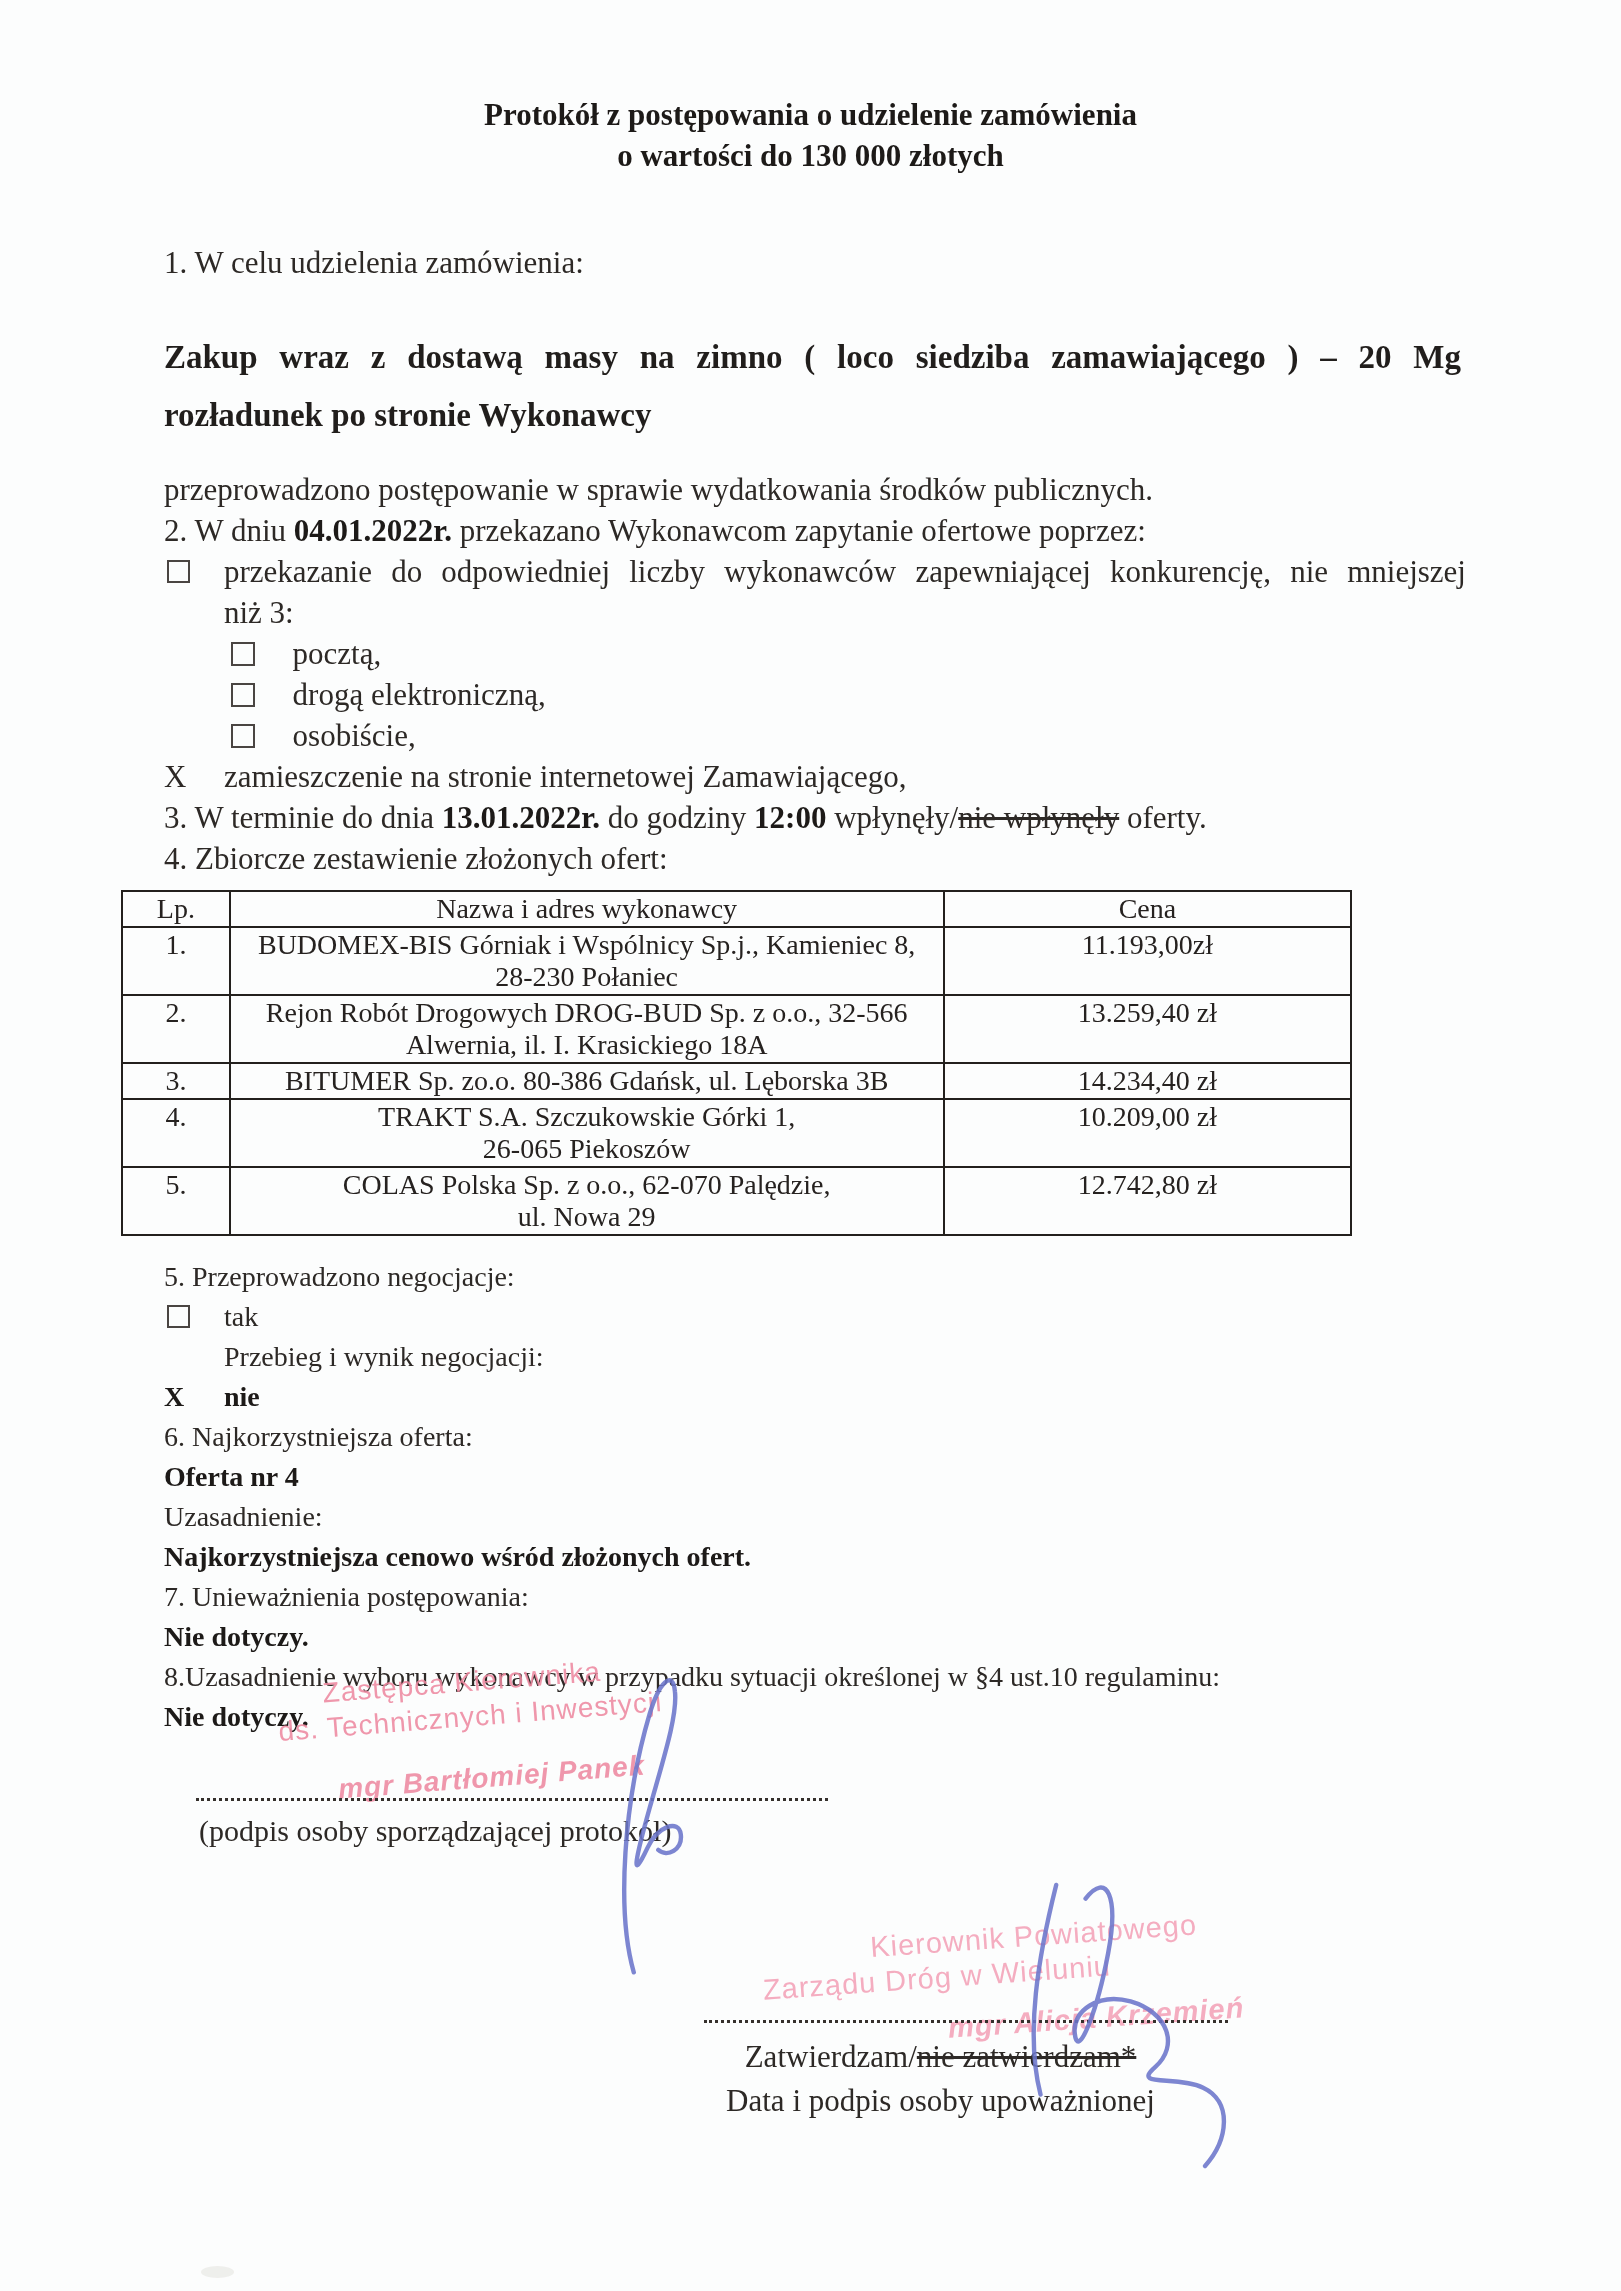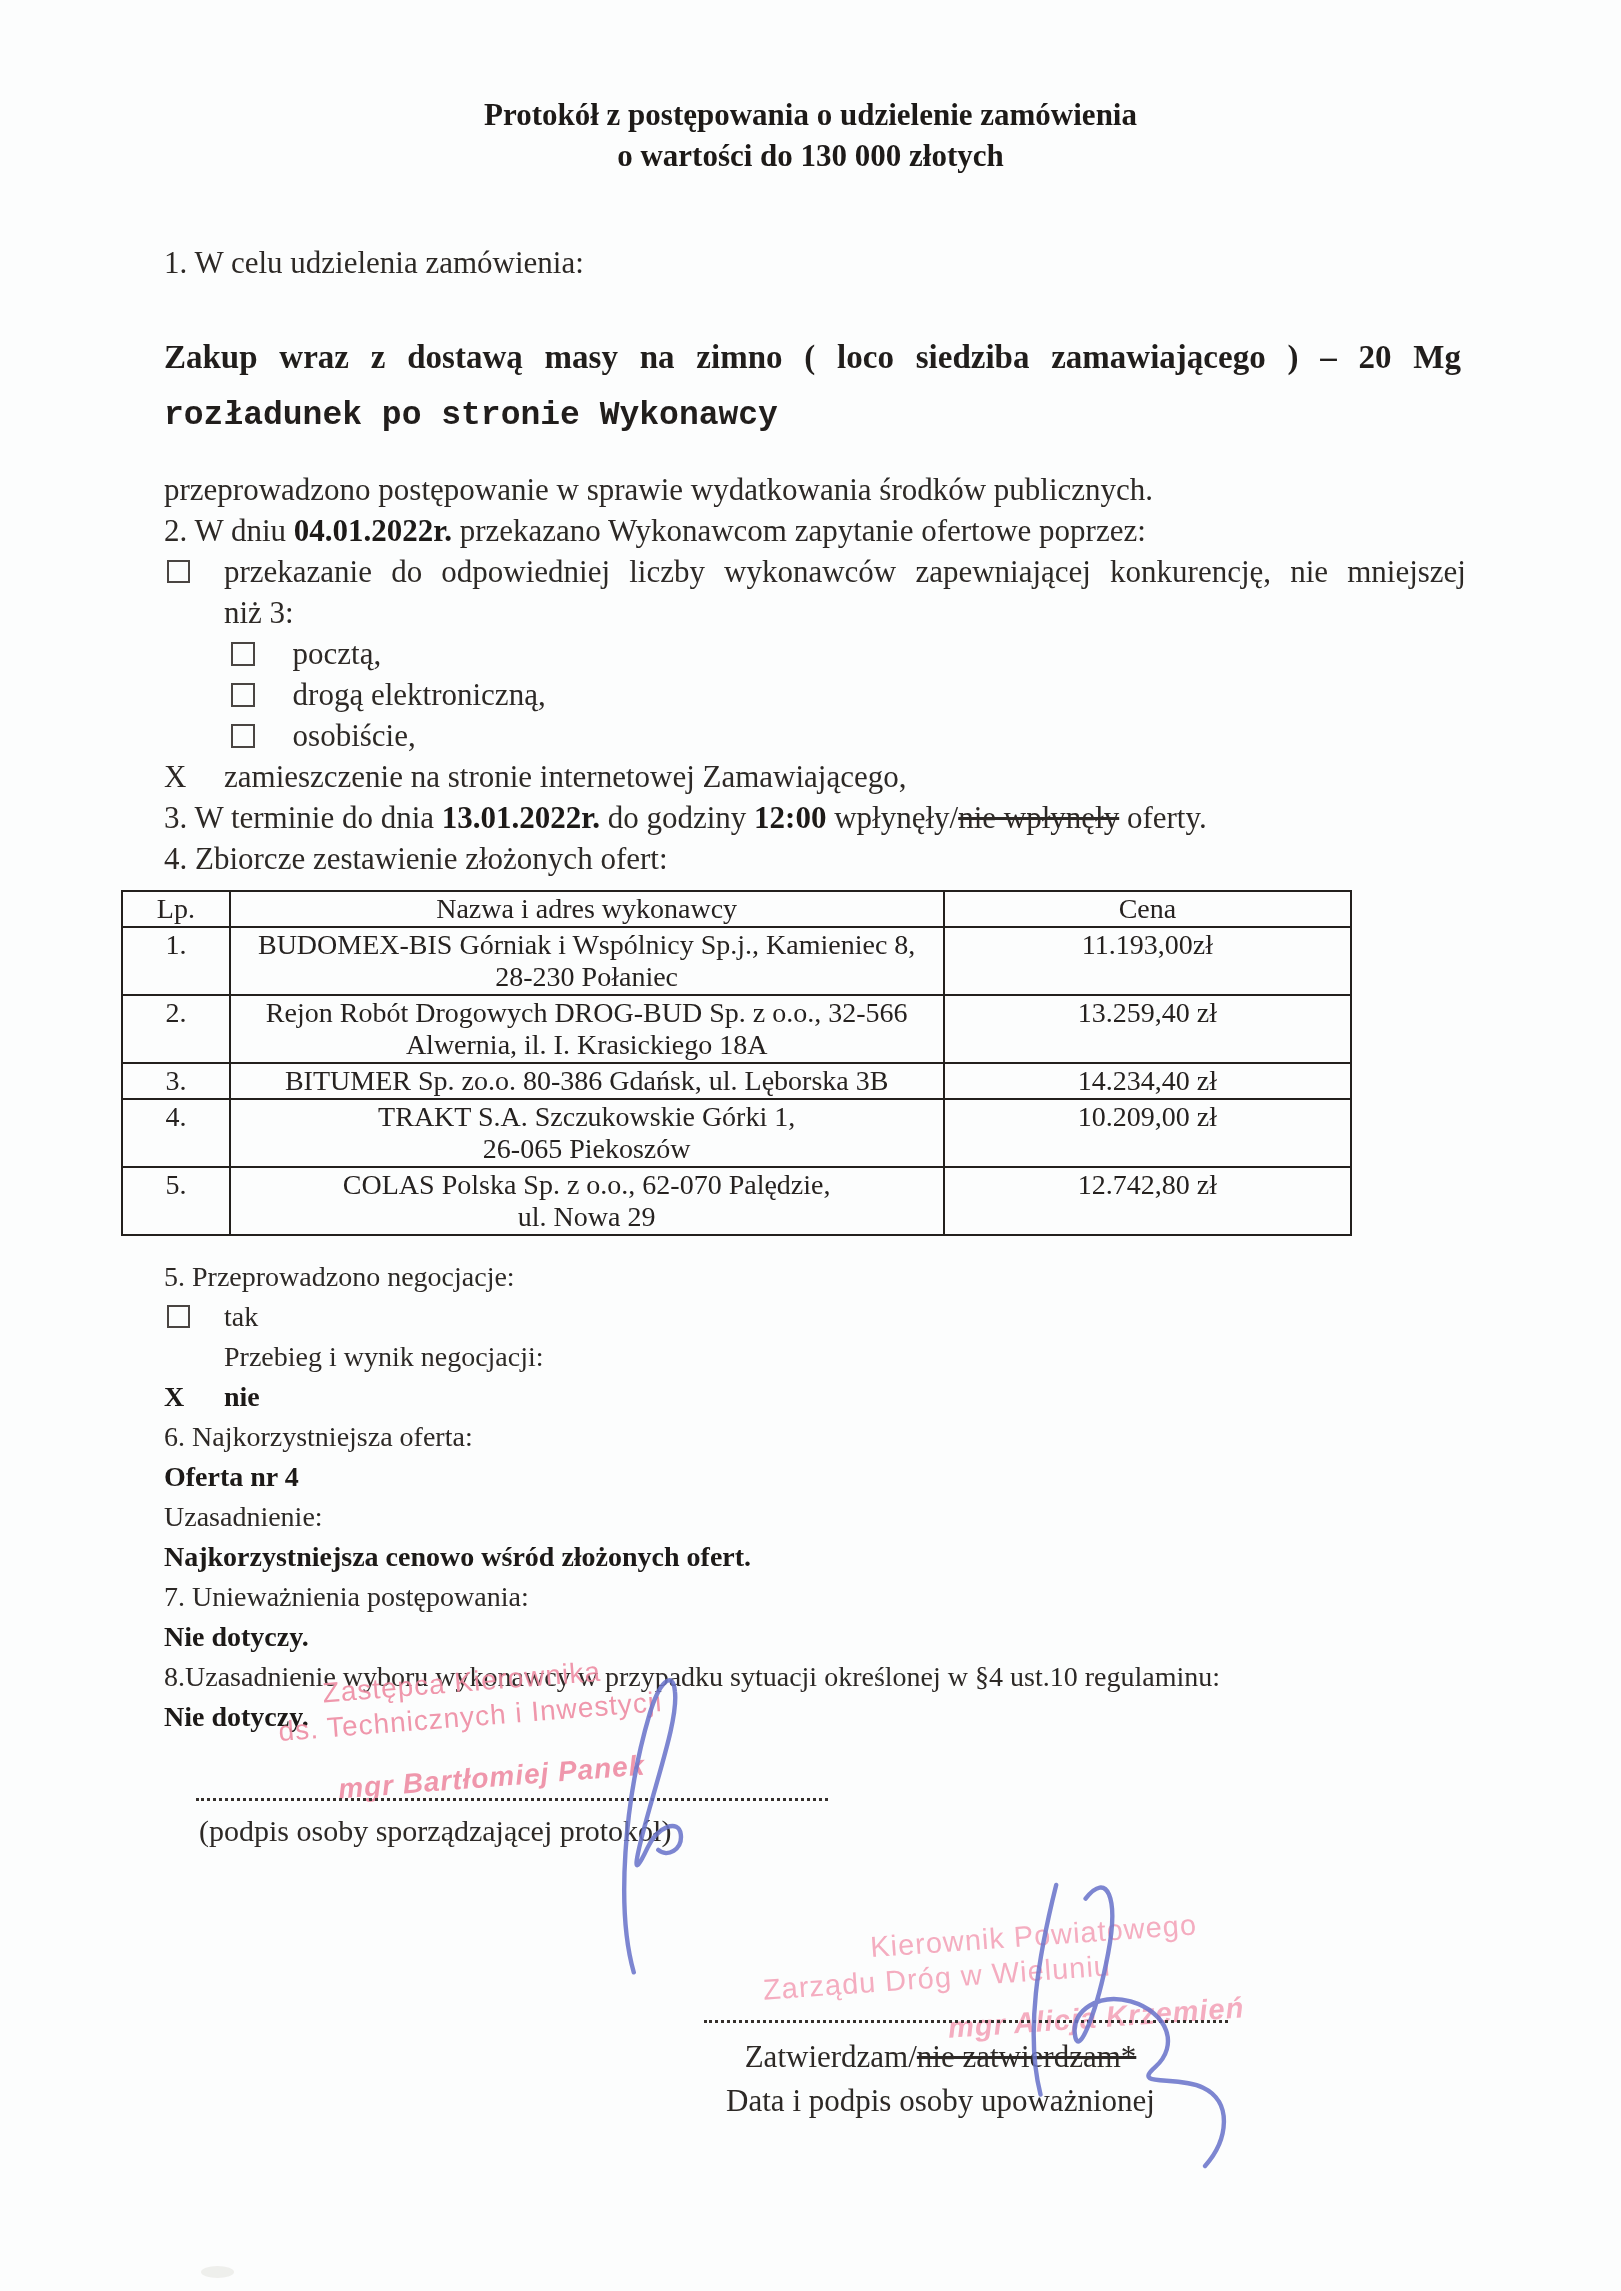--- a/index.html
+++ b/index.html
@@ -11,21 +11,21 @@
   }
   .abs{position:absolute;}
   
   #title{top:94px;left:0;width:100%;text-align:center;font-weight:bold;
          font-size:31px;line-height:41px;color:#1d1a18;}
   
   #s1{top:245px;left:164px;font-size:31px;font-family:Liberation Serif, serif;}
   
   #subject{top:314px;left:164px;width:1297px;font-weight:bold;font-size:33px;color:#211e1c;}
   #subject .j{text-align:justify;text-align-last:justify;margin-top:25px;}
-  #subject .l2{margin-top:20.6px;font-family:Liberation Mono, monospace;}
+  #subject .l2{margin-top:20.6px;}
   
   #body1{top:469px;left:164px;width:1302px;font-size:31px;}
   #body1 .row{height:41px;line-height:41px;white-space:nowrap;}
   #body1 .jrow{height:41px;line-height:41px;text-align:justify;text-align-last:justify;white-space:normal;}
   .ind1{padding-left:60px;}
   .ind2{padding-left:67px;}
   .hang{position:relative;}
   .hang .cb{position:absolute;left:2.9px;top:8.8px;}
   .cb{display:inline-block;width:19.6px;height:19.6px;border:2px solid #4a4542;
       vertical-align:-2px;background:transparent;}

